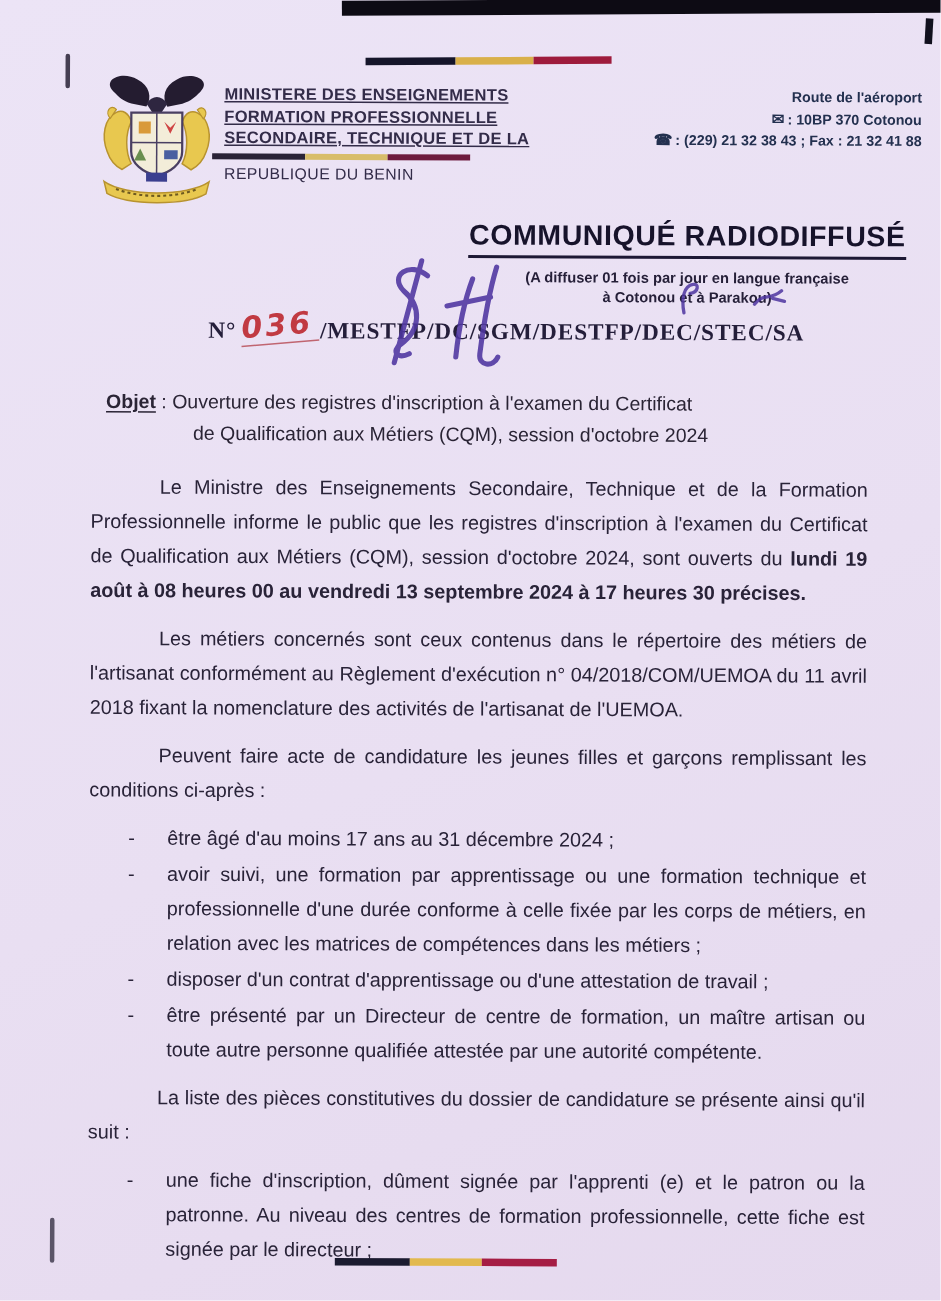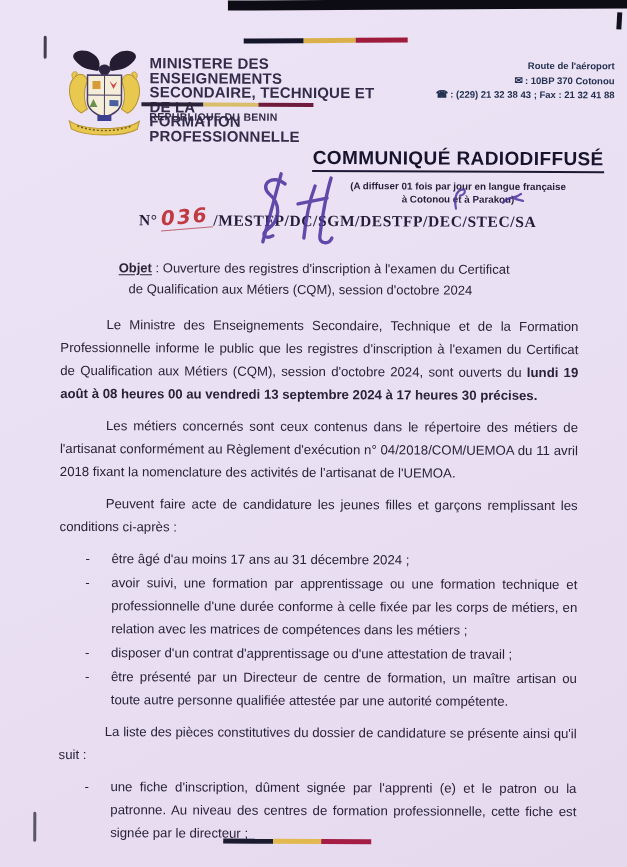--- a/index.html
+++ b/index.html
@@ -11,26 +11,26 @@
   .sheet{position:absolute;inset:0;transform:rotate(.25deg);}
 
   
   .top-edge{position:absolute;top:-3px;left:226px;right:-6px;height:10px;background:#0d0b14;transform:rotate(-.55deg);transform-origin:right top;}
   .tick-topright{position:absolute;top:11px;left:615px;width:5px;height:17px;background:#11101e;transform:rotate(3deg);}
   .stroke-topleft{position:absolute;top:37px;left:42px;width:3px;height:23px;background:#453e52;border-radius:2px;}
   .stroke-bottomleft{position:absolute;top:813px;left:35px;width:3px;height:30px;background:#5b5568;border-radius:2px;}
 
   
   .logo{position:absolute;top:46px;left:56px;width:94px;height:94px;}
-  .ministry{position:absolute;top:57px;left:148px;width:225px;font-size:15px;font-weight:bold;line-height:14.5px;color:#332c49;letter-spacing:.2px;}
+  .ministry{position:absolute;top:57px;left:148px;width:225px;font-size:11px;font-weight:bold;line-height:14.5px;color:#332c49;letter-spacing:.2px;text-decoration:underline;}
   .sep-tricolor{position:absolute;top:103px;left:140px;height:3.5px;width:172px;display:flex;}
   .sep-tricolor .c1{width:62px;background:#2a2337;}
   .sep-tricolor .c2{width:55px;background:#d8bd6a;}
   .sep-tricolor .c3{width:55px;background:#6e1b3e;}
-  .republic{position:absolute;top:111px;left:148px;font-size:10.5px;font-weight:700;color:#332c49;letter-spacing:.3px;}
+  .republic{position:absolute;top:111px;left:148px;font-size:10.5px;font-weight:400;color:#332c49;letter-spacing:.3px;}
   .bar-topright{position:absolute;top:38px;left:242px;height:5px;display:flex;transform:rotate(-.6deg);}
   .bar-topright .c1{width:60px;background:#15152a;}
   .bar-topright .c2{width:52px;background:#d9b04a;}
   .bar-topright .c3{width:52px;background:#9e1b3c;}
   .contact{position:absolute;top:58px;left:350px;width:263px;text-align:right;font-size:9.5px;line-height:14.5px;color:#23304f;font-weight:600;}
   .contact .icon{font-size:10px;margin-right:2px;}
 
   
   .title-wrap{position:absolute;top:147px;left:292px;width:330px;text-align:center;}
   .main-title{display:inline-block;font-size:19px;font-weight:800;color:#17132b;letter-spacing:.4px;border-bottom:2.5px solid #1d1834;padding-bottom:1px;}
@@ -38,21 +38,21 @@
 
   
   .ref-line{position:absolute;top:207px;left:138px;font-family:"Liberation Serif",serif;font-weight:bold;font-size:15.5px;letter-spacing:.6px;color:#241e3a;white-space:nowrap;}
   .ref-number{display:inline-block;font-family:"DejaVu Sans",sans-serif;font-style:italic;font-weight:600;font-size:20px;color:#c13a42;letter-spacing:2px;transform:rotate(-5deg);position:relative;top:-2px;border-bottom:1.8px solid #c06570;padding:0 3px 0 1px;margin:0 2px;}
   .signature{position:absolute;top:168px;left:250px;width:112px;height:80px;}
   .mark-a{position:absolute;top:186px;left:449px;width:22px;height:24px;}
   .mark-b{position:absolute;top:190px;left:500px;width:24px;height:16px;}
 
   
   .objet{position:absolute;top:258px;left:70px;width:510px;font-size:13px;line-height:21px;color:#2a2435;}
-  .objet .label{font-weight:bold;text-decoration:underline;text-underline-offset:2px;margin-left:48px;}
+  .objet .label{font-weight:bold;text-decoration:underline;text-underline-offset:2px;}
   .objet .l2{margin-left:58px;}
 
   
   .body-text{position:absolute;top:314px;left:60px;width:518px;font-size:13.2px;line-height:23px;color:#292338;text-align:justify;}
   .body-text p{margin:0 0 9px 0;text-indent:46px;}
   .body-text ul{list-style:none;margin:0 0 9px 0;padding:0;}
   .body-text li{position:relative;padding-left:52px;margin-bottom:1px;}
   .body-text li .dash{position:absolute;left:26px;top:0;}
   .bold{font-weight:bold;}
 
@@ -93,22 +93,22 @@
       <rect x="52" y="55" width="9" height="6" fill="#4a5fa0"></rect>
       <path d="M40,70 h14 v6 h-14 Z" fill="#3b3f8f"></path>
 
       <path d="M12,76 C26,86 68,86 82,76 L80,84 C66,92 28,92 14,84 Z" fill="#e8c84f" stroke="#b8932f" stroke-width="1"></path>
       <path d="M20,81 C36,87 58,87 74,81" stroke="#6e5a20" stroke-width="1.4" fill="none" stroke-dasharray="2,2"></path>
     </svg>
   </div>
 
   <div class="ministry">
     <div>MINISTERE DES ENSEIGNEMENTS</div>
+    <div>FORMATION PROFESSIONNELLE</div>
     <div>SECONDAIRE, TECHNIQUE ET DE LA</div>
-    <div>FORMATION PROFESSIONNELLE</div>
   </div>
   <div class="sep-tricolor">
     <div class="c1"></div>
     <div class="c2"></div>
     <div class="c3"></div>
   </div>
   <div class="republic">REPUBLIQUE DU BENIN</div>
 
   <div class="bar-topright">
     <div class="c1"></div>

